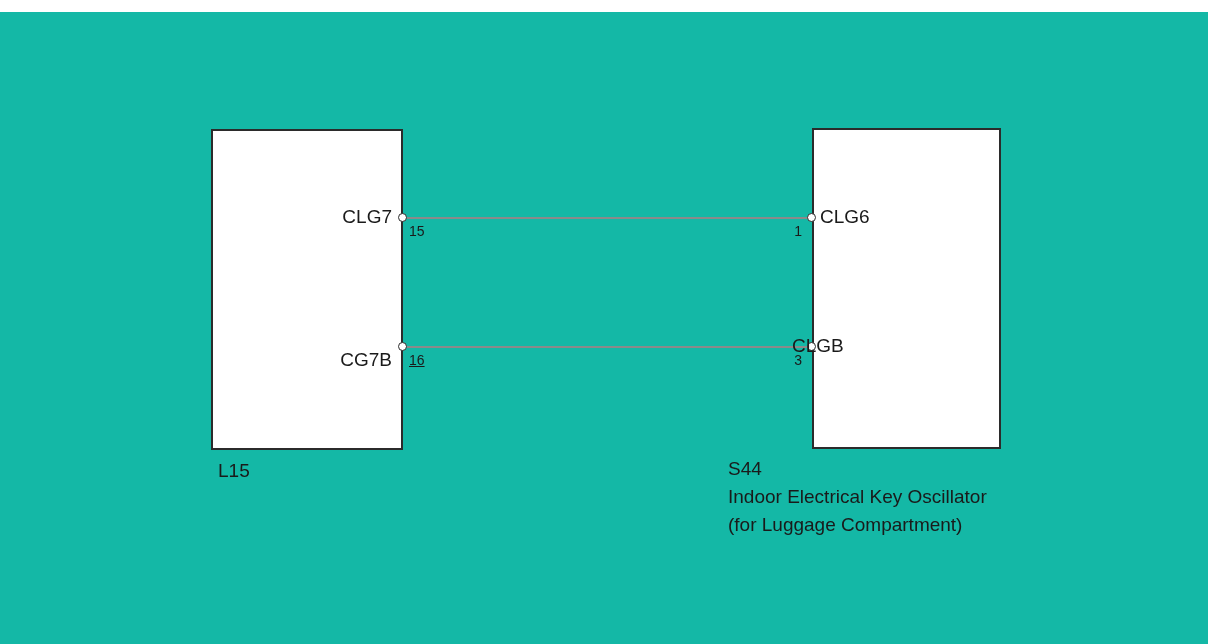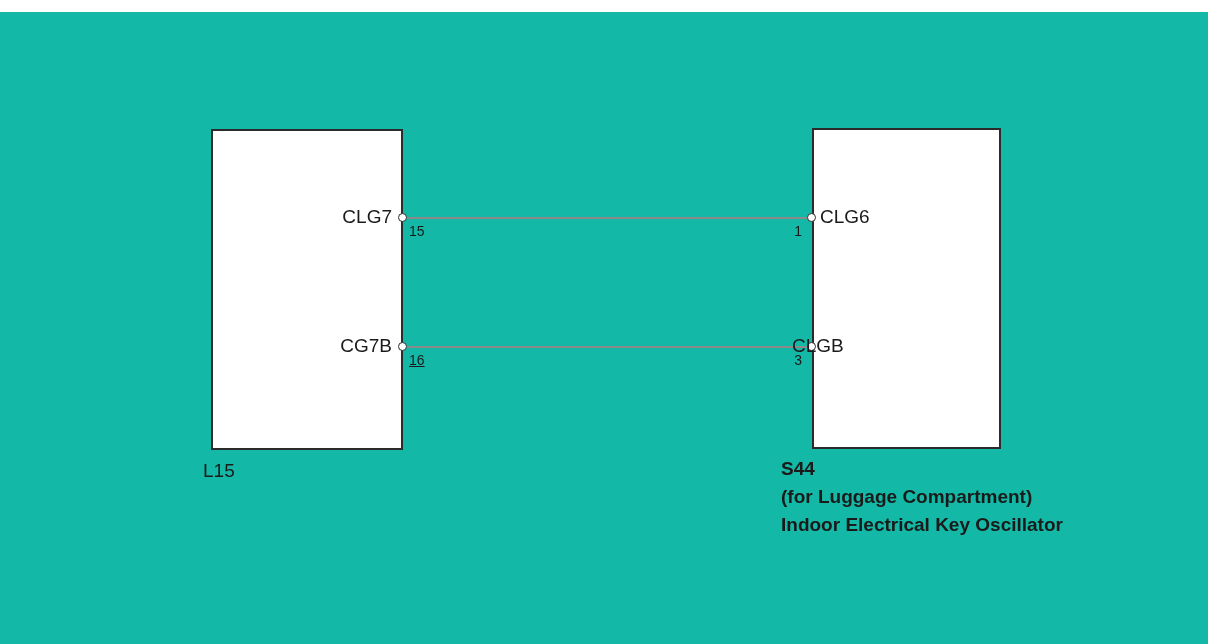--- a/index.html
+++ b/index.html
@@ -59,21 +59,21 @@
     position: absolute;
     font-size: 19px;
     line-height: 22px;
     white-space: nowrap;
     color: #1a1a1a;
   }
   .pin-name.right-of-box  { text-align: center; }
   .pin-name.left-of-box   { text-align: right; }
 
   #label-clg7 { left: 198px; top: 194px; width: 194px; text-align: right; }
-  #label-cg7b { left: 198px; top: 323px; width: 194px; text-align: right; }
+  #label-cg7b { left: 198px; top: 337px; width: 194px; text-align: right; }
   #label-clg6 { left: 820px; top: 194px; }
   #label-clgb { left: 792px; top: 323px; }
 
   
   .pin-number {
     position: absolute;
     font-size: 14px;
     line-height: 20px;
     white-space: nowrap;
     color: #1a1a1a;
@@ -84,22 +84,22 @@
   #num-3  { left: 742px; top: 338px; width: 60px; text-align: right; }
 
   
   .caption {
     position: absolute;
     font-size: 19px;
     line-height: 28px;
     white-space: nowrap;
     color: #1a1a1a;
   }
-  #caption-left  { left: 203px; top: 445px; }
-  #caption-right { left: 781px; top: 443px; font-weight: bold; }
+  #caption-left  { left: 218px; top: 445px; }
+  #caption-right { left: 728px; top: 443px; }
   .caption-line { display: block; }
 </style>
 </head>
 <body>
 
 <div id="diagram-root">
 
   <div id="box-left" class="component-box"></div>
 
   <div id="label-clg7" class="pin-name left-of-box">CLG7</div>
@@ -131,17 +131,17 @@
   <div id="label-clg6" class="pin-name right-of-box">CLG6</div>
 
   <div id="label-clgb" class="pin-name right-of-box">CLGB</div>
 
   <div id="num-1" class="pin-number">1</div>
 
   <div id="num-3" class="pin-number">3</div>
 
   <div id="caption-right" class="caption">
     <span class="caption-line">S44</span>
+    <span class="caption-line">Indoor Electrical Key Oscillator</span>
     <span class="caption-line">(for Luggage Compartment)</span>
-    <span class="caption-line">Indoor Electrical Key Oscillator</span>
   </div>
 
 </div>
 
 </body></html>

